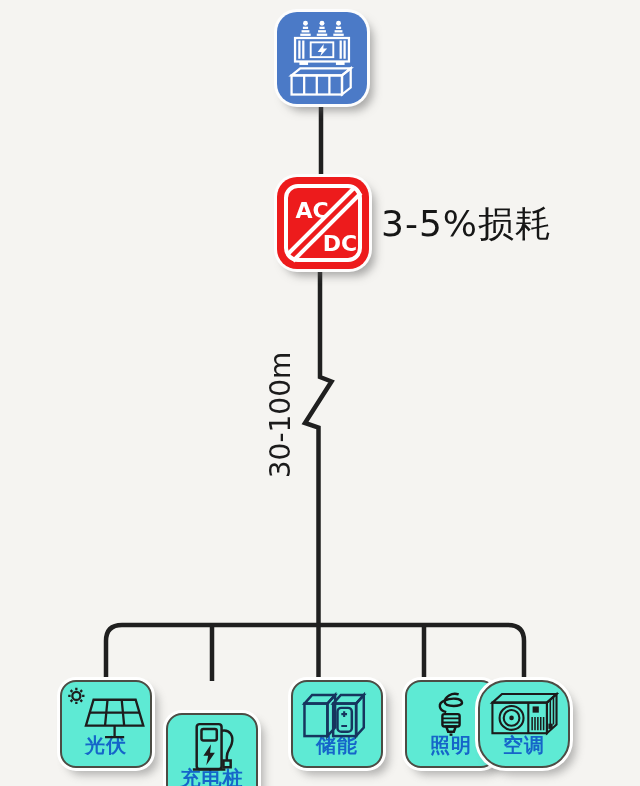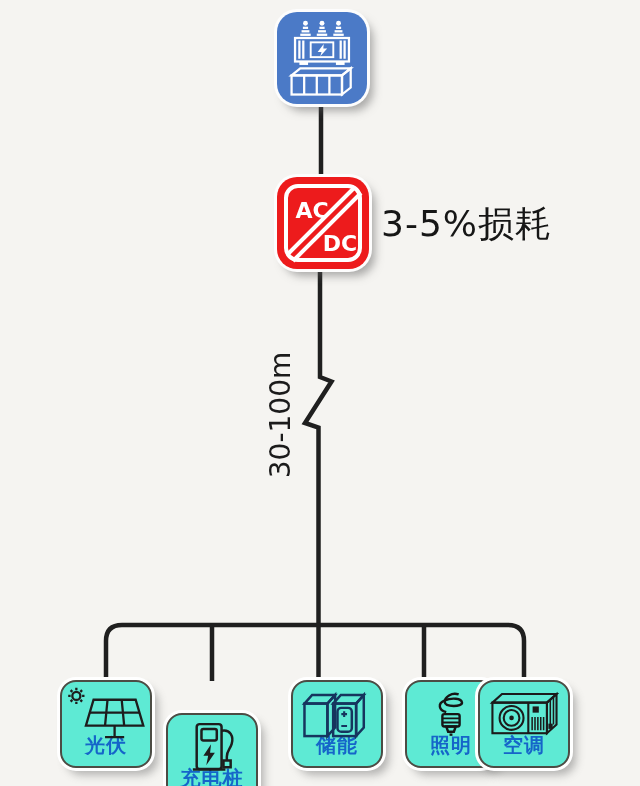--- a/index.html
+++ b/index.html
@@ -36,21 +36,21 @@
     background:#5eead4;border:2px solid #4c4c44;border-radius:16px;
     box-sizing:border-box;
     box-shadow:0 0 0 3px #ffffff, 6px 7px 8px rgba(100,100,100,.45);
     display:flex;flex-direction:column;align-items:center;justify-content:flex-end;
   }
   .load-icon{position:absolute;top:3px;left:0;right:0;display:flex;justify-content:center;}
   .load-label{
     font-size:20px;font-weight:bold;color:#1565c9;
     margin-bottom:7px;letter-spacing:1px;white-space:nowrap;
   }
-  .l1{left:60px;} .l2{left:166px;margin-top:33px;} .l3{left:272px;margin-left:19px;} .l4{left:361px;margin-left:44px;} .l5{left:478px;}
+  .l1{left:60px;} .l2{left:166px;margin-top:33px;} .l3{left:272px;margin-left:19px;} .l4{left:361px;margin-left:44px;} .l5{left:478px;border-radius:28px;}
 </style>
 </head>
 <body>
 
 <div id="canvas">
 
   <svg id="connectors" width="640" height="786" viewBox="0 0 640 786">
     <g stroke="#1f1f1f" stroke-width="4.5" fill="none">
 
       <path d="M321 100 V 180"></path>

